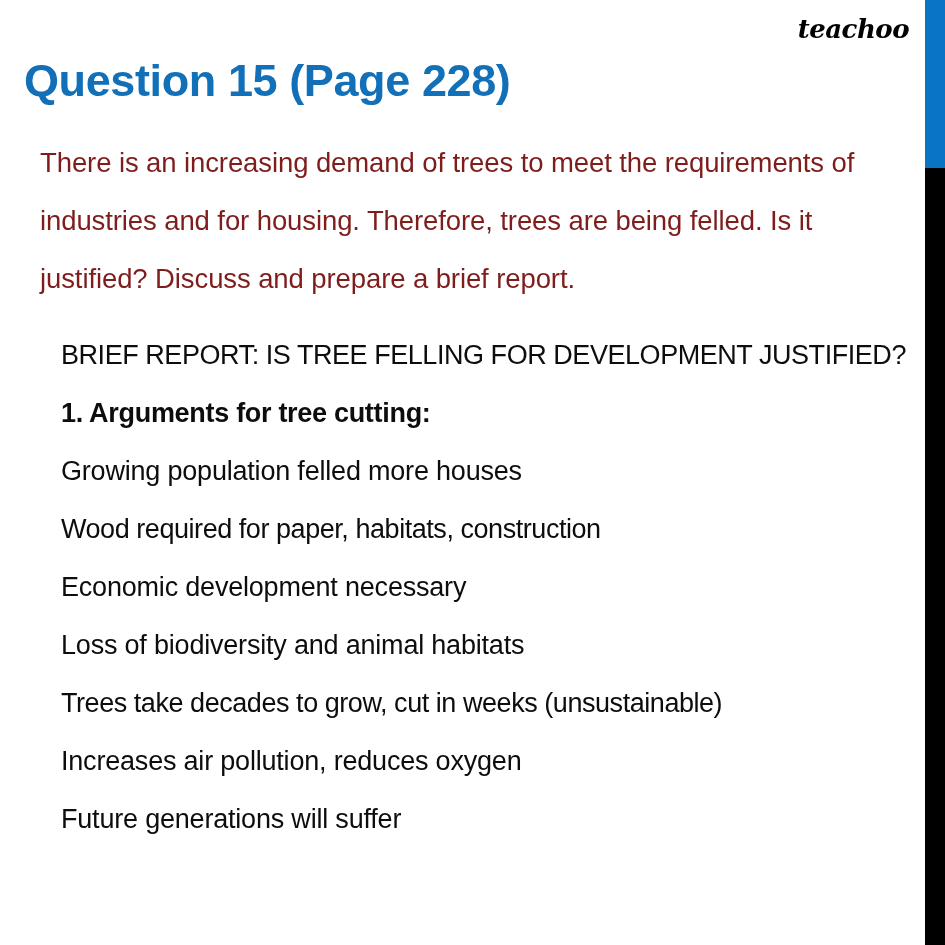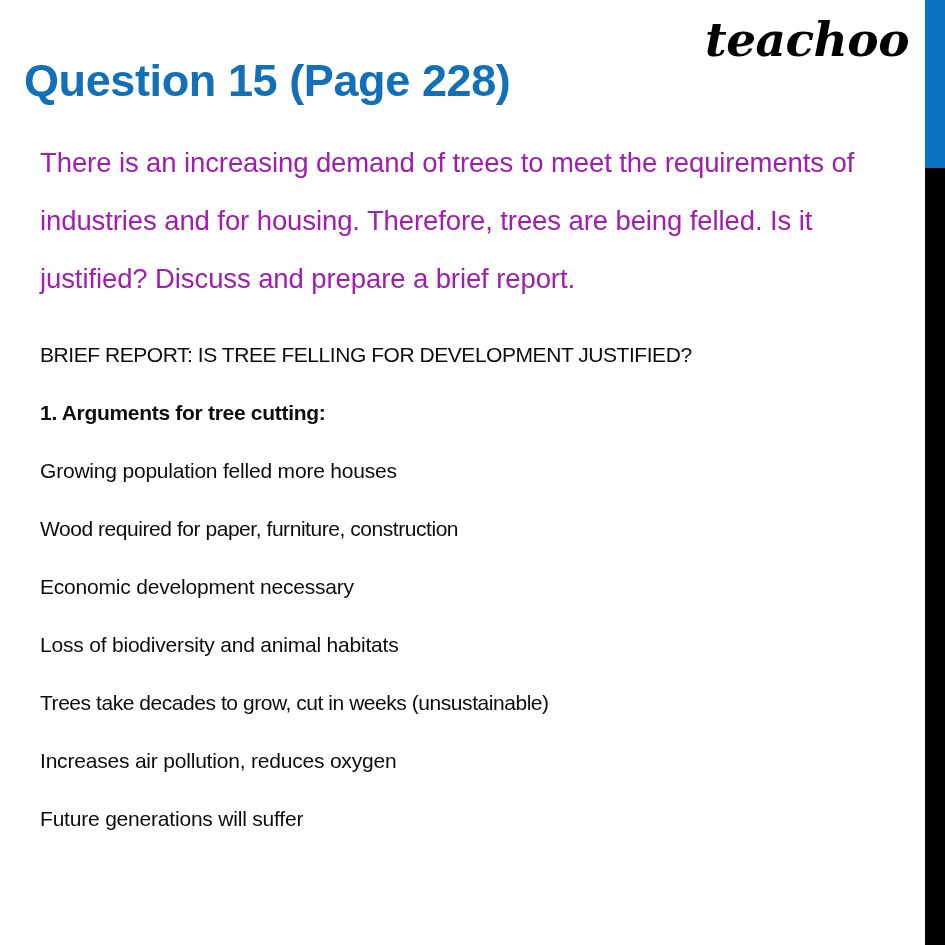--- a/index.html
+++ b/index.html
@@ -47,21 +47,21 @@
     height: 945px;
   }
 
   #brand-logo {
     position: absolute;
     top: 16px;
     right: 16px;
     font-family: "DejaVu Serif", serif;
     font-style: italic;
     font-weight: bold;
-    font-size: 47px;
+    font-size: 26px;
     letter-spacing: -0.5px;
     color: #000000;
     line-height: 1;
   }
 
   #page-title {
     position: absolute;
     top: 55px;
     left: 24px;
     font-size: 45px;
@@ -71,36 +71,37 @@
     white-space: nowrap;
   }
 
   #question-text {
     position: absolute;
     top: 134px;
     left: 40px;
     width: 858px;
     font-size: 27.5px;
     line-height: 58px;
-    color: #a21caf;
+    color: #7f1d1d;
     letter-spacing: -0.1px;
   }
 
   #report-body {
     position: absolute;
     top: 326px;
     left: 40px;
     width: 860px;
   }
   #report-body .line {
-    font-size: 21px;
+    font-size: 27px;
     line-height: 58px;
     color: #0D0D0D;
     letter-spacing: -0.2px;
     white-space: nowrap;
+    margin-left: 21px;
   }
   #report-body .line.heading {
     font-weight: bold;
     letter-spacing: -0.3px;
   }
   #report-body .line.condensed {
     font-stretch: condensed;
     letter-spacing: -0.45px;
   }
 </style>
@@ -112,21 +113,21 @@
   <div id="brand-logo">teachoo</div>
 
   <div id="page-title">Question 15 (Page 228)</div>
 
   <div id="question-text">There is an increasing demand of trees to meet the requirements of industries and for housing. Therefore, trees are being felled. Is it justified? Discuss and prepare a brief report.</div>
 
   <div id="report-body">
       <div class="line condensed">BRIEF REPORT: IS TREE FELLING FOR DEVELOPMENT JUSTIFIED?</div>
       <div class="line heading">1. Arguments for tree cutting:</div>
       <div class="line">Growing population felled more houses</div>
-      <div class="line condensed">Wood required for paper, furniture, construction</div>
+      <div class="line condensed">Wood required for paper, habitats, construction</div>
       <div class="line">Economic development necessary</div>
       <div class="line">Loss of biodiversity and animal habitats</div>
       <div class="line condensed">Trees take decades to grow, cut in weeks (unsustainable)</div>
       <div class="line">Increases air pollution, reduces oxygen</div>
       <div class="line">Future generations will suffer</div>
     </div>
 
 </div>
 
 <div id="right-rail">

